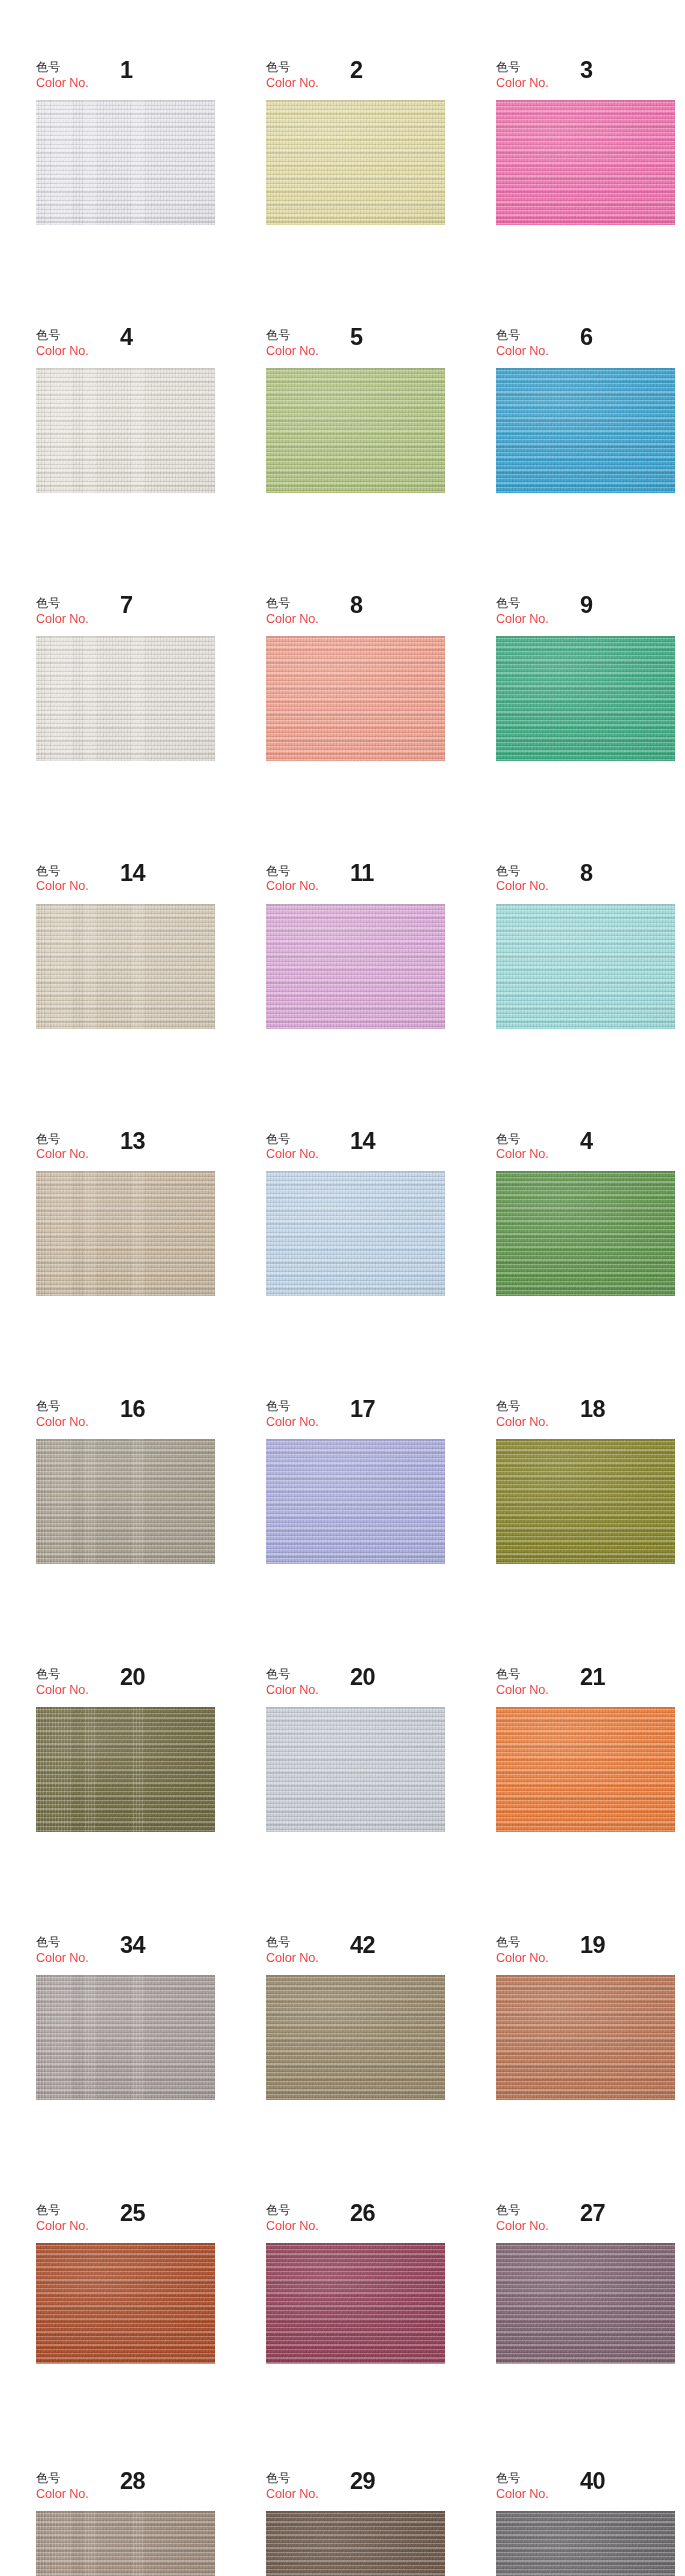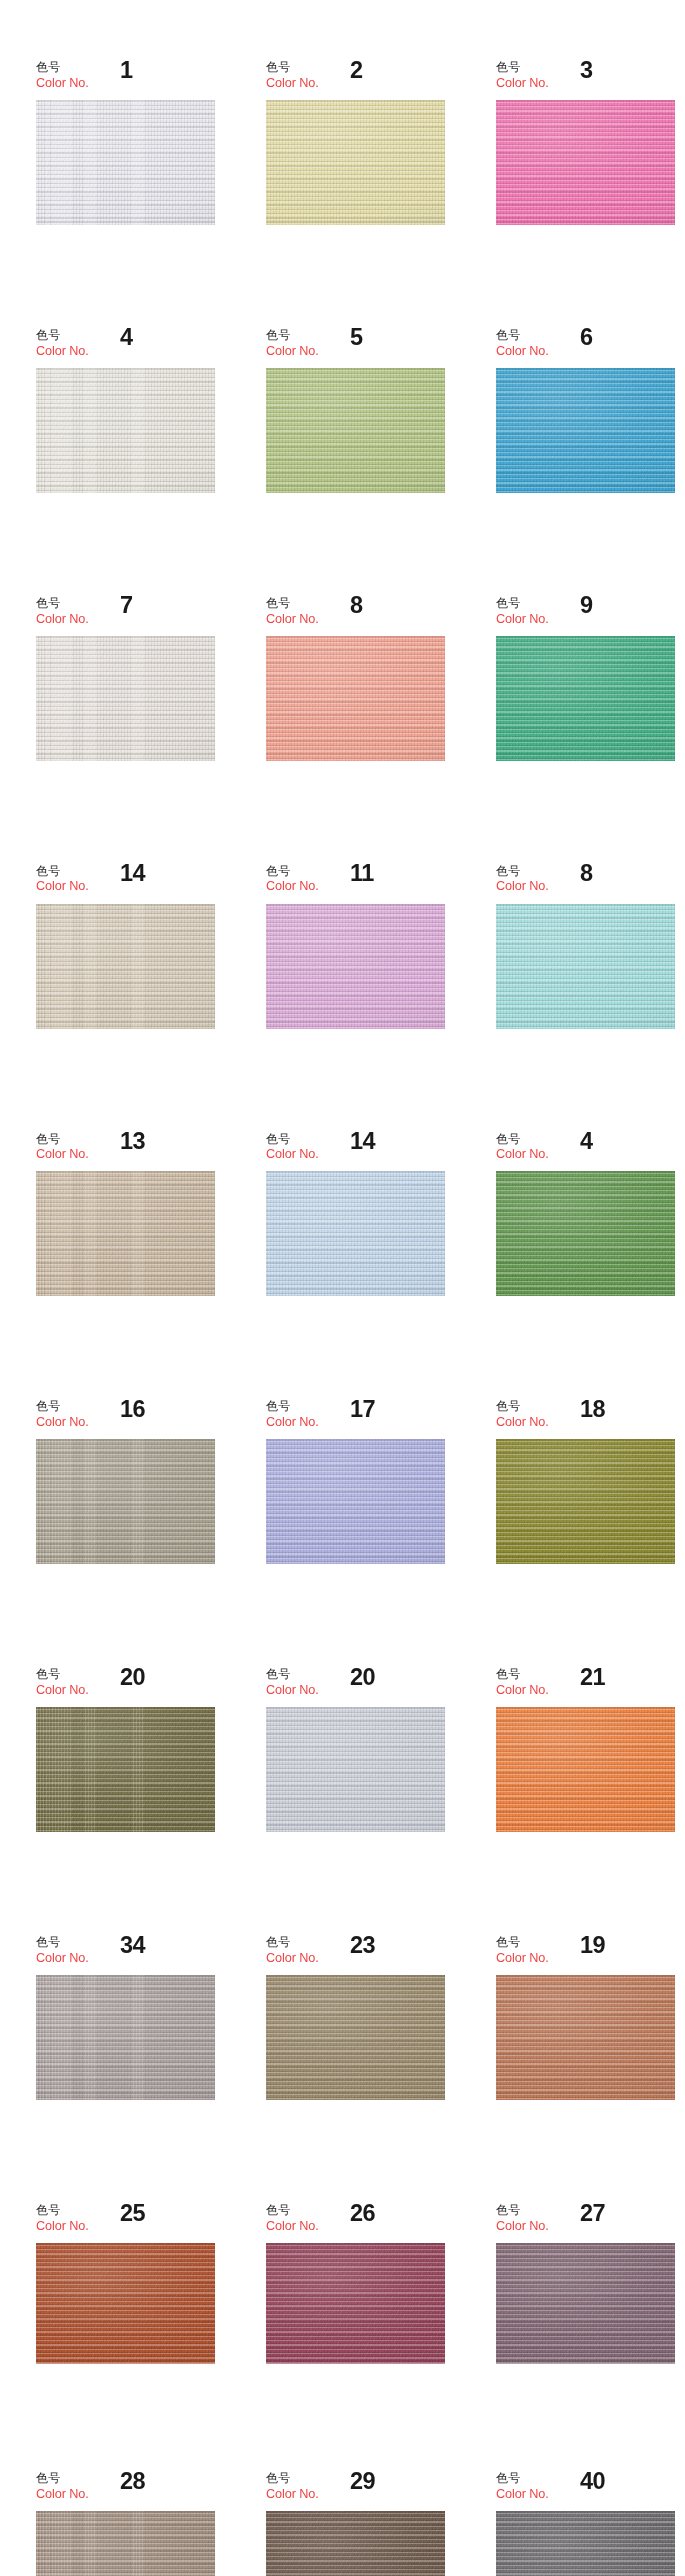--- a/index.html
+++ b/index.html
@@ -376,21 +376,21 @@
           <div class="label-number">34</div>
         </div>
         <div class="swatch-chip" style="background-color: rgb(171, 162, 160);"></div>
       </div>
       <div class="swatch-cell">
         <div class="swatch-label">
           <div class="label-stack">
             <span class="label-cn">色号</span>
             <span class="label-en">Color No.</span>
           </div>
-          <div class="label-number">23</div>
+          <div class="label-number">42</div>
         </div>
         <div class="swatch-chip" style="background-color: rgb(156, 140, 110);"></div>
       </div>
       <div class="swatch-cell">
         <div class="swatch-label">
           <div class="label-stack">
             <span class="label-cn">色号</span>
             <span class="label-en">Color No.</span>
           </div>
           <div class="label-number">19</div>

